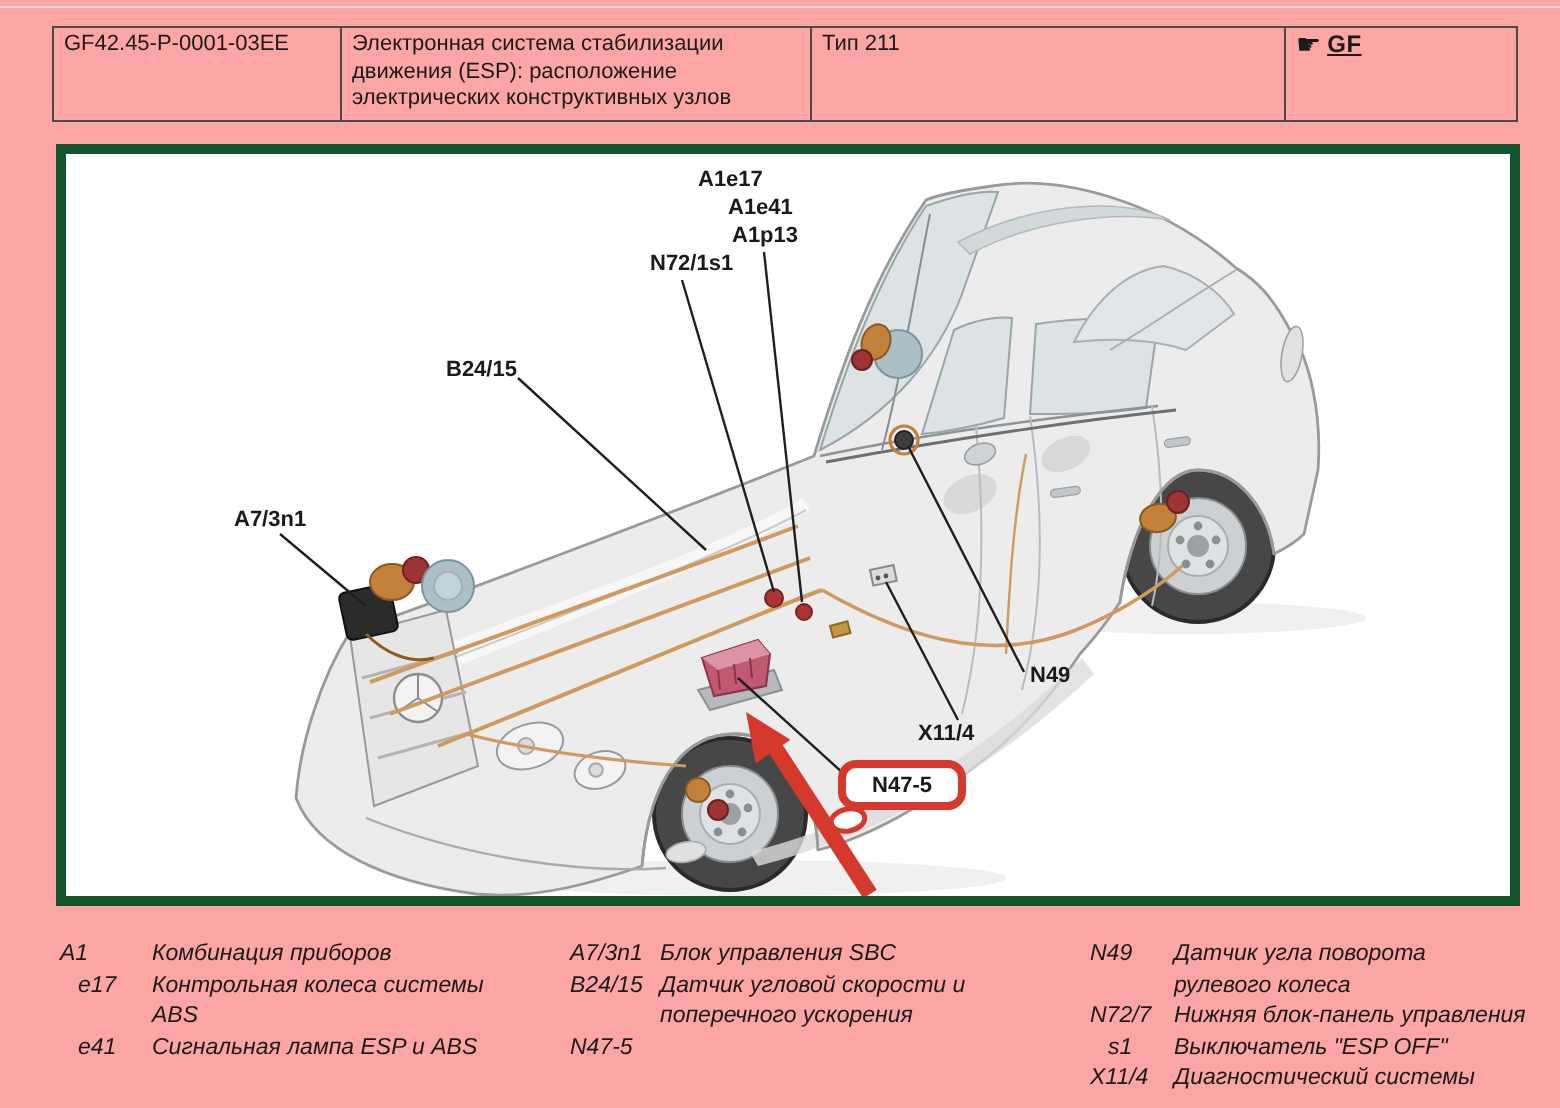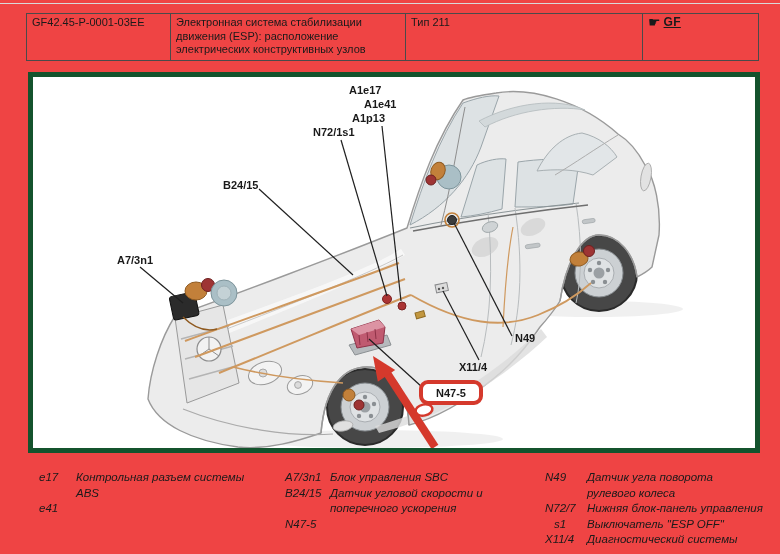--- a/index.html
+++ b/index.html
@@ -1,17 +1,17 @@
 <!DOCTYPE html>
 <html><head>
 <meta charset="utf-8">
 <title></title>
 <style>
   html,body{margin:0;padding:0;background:#fff;}
-  .page{position:relative;width:780px;height:554px;background:#ef4444;overflow:hidden;
+  .page{position:relative;width:780px;height:554px;background:#fca5a5;overflow:hidden;
         font-family:"Liberation Sans","DejaVu Sans",sans-serif;color:#1a1a1a;}
   .top-hairline{position:absolute;left:0;top:3px;width:780px;height:1px;background:#d9d9d9;}
 
   
   table.hdr{position:absolute;left:26px;top:13px;width:732px;border-collapse:collapse;table-layout:fixed;}
   table.hdr td{border:1px solid #4a4a4a;vertical-align:top;padding:2px 5px 3px 5px;
                font-size:11px;line-height:13.5px;}
   .gf-cell{white-space:nowrap;}
   .hand-icon{font-size:14px;line-height:12px;vertical-align:-1px;margin-right:3px;}
   .gf-label{font-weight:bold;font-size:12px;letter-spacing:.3px;text-decoration:underline;}
@@ -200,38 +200,43 @@
 
       <ellipse cx="391" cy="333" rx="8.5" ry="5.5" transform="rotate(-12 391 333)" fill="#fff" stroke="#d5392c" stroke-width="2.5"></ellipse>
       <g>
         <path d="M402,370 L352,293" stroke="#d5392c" stroke-width="8" fill="none"></path>
         <polygon points="340,279 362.2,292.9 344.8,304.7" fill="#d5392c"></polygon>
       </g>
     </svg>
 
     <div class="callout" style="left:316px;top:7px">A1e17</div>
     <div class="callout" style="left:331px;top:21px">A1e41</div>
-    <div class="callout" style="left:319px;top:35px">A1p13</div>
-    <div class="callout" style="left:280px;top:49px">N72/1s1</div>
+    <div class="callout" style="left:333px;top:35px">A1p13</div>
+    <div class="callout" style="left:292px;top:49px">N72/1s1</div>
     <div class="callout" style="left:190px;top:102px">B24/15</div>
     <div class="callout" style="left:84px;top:177px">A7/3n1</div>
     <div class="callout" style="left:482px;top:255px">N49</div>
     <div class="callout" style="left:426px;top:284px">X11/4</div>
     <div class="hl-box">N47-5</div>
   </div>
 
 
   <div class="legend-col col1">
+    <div class="row">
+        <span class="code">A1</span>
+        <span class="desc">Комбинация приборов</span>
+      </div>
     <div class="row sub">
         <span class="code">e17</span>
-        <span class="desc">Контрольная разъем системы
+        <span class="desc">Контрольная колеса системы
 ABS</span>
       </div>
     <div class="row sub">
         <span class="code">e41</span>
+        <span class="desc">Сигнальная лампа ESP и ABS</span>
       </div>
   </div>
   <div class="legend-col col2">
     <div class="row">
         <span class="code">A7/3n1</span>
         <span class="desc">Блок управления SBC</span>
       </div>
     <div class="row">
         <span class="code">B24/15</span>
         <span class="desc">Датчик угловой скорости и

